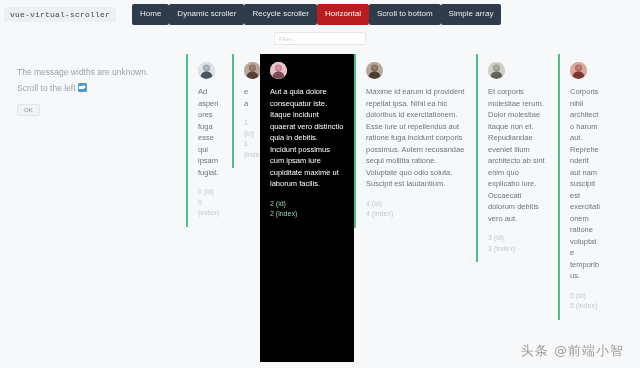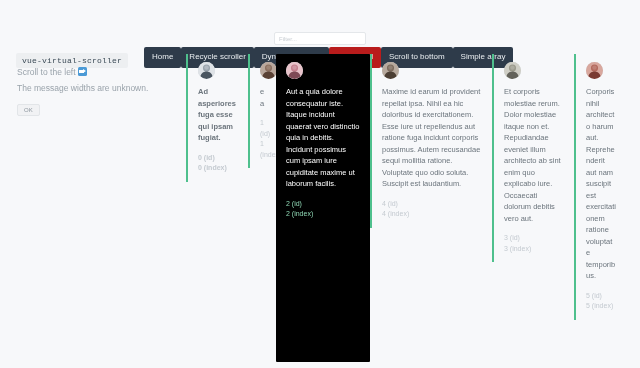--- a/index.html
+++ b/index.html
@@ -20,25 +20,24 @@
     overflow: hidden;
   }
 
   
   .navbar {
     position: absolute;
     left: 0; top: 0;
     width: 640px;
     height: 28px;
     display: flex;
-    align-items: flex-end;
-    padding-left: 16px;
+    align-items: center;
+    padding-left: 4px;
     box-sizing: border-box;
     background: #f7f8fa;
-    margin-top: 40px;
   }
   .brand {
     font-family: "Liberation Mono", monospace;
     font-size: 8px;
     color: #3b4a56;
     letter-spacing: 0.2px;
     background: #edeff1;
     padding: 3px 6px;
     border-radius: 2px;
     white-space: nowrap;
@@ -206,42 +205,42 @@
 </style>
 </head>
 <body>
 
 <div id="app">
 
   <div class="navbar">
     <div class="brand">vue-virtual-scroller</div>
     <div class="nav-links" id="nav-links">
         <div class="nav-btn">Home</div>
+        <div class="nav-btn">Dynamic scroller</div>
         <div class="nav-btn">Recycle scroller</div>
-        <div class="nav-btn">Dynamic scroller</div>
         <div class="nav-btn active">Horizontal</div>
         <div class="nav-btn">Scroll to bottom</div>
         <div class="nav-btn">Simple array</div>
       </div>
   </div>
 
   <div class="filter-wrap">
     <input class="filter-input" type="text" placeholder="Filter..." style="">
   </div>
 
   <div class="note">
+    <div class="note-line">The message widths are unknown.</div>
     <div class="note-line">
       <span>Scroll to the left</span><span class="arrow-emoji"></span>
     </div>
-    <div class="note-line">The message widths are unknown.</div>
     <div class="ok-btn">OK</div>
   </div>
 
   <div class="scroller" id="scroller">
-      <div class="card edged" style="width: 62px; font-weight: bold;">
+      <div class="card edged" style="width: 46px;">
         <div class="avatar">
           <svg class="face" viewBox="0 0 20 20" xmlns="http://www.w3.org/2000/svg">
             <rect width="20" height="20" fill="#dfe3e7"></rect>
             <circle cx="10" cy="7.2" r="4.2" fill="#9aa4ad"></circle>
             <path d="M10 11.2c4 0 6.6 2.6 7 5.6 -2 2-4.3 3.2-7 3.2s-5-1.2-7-3.2c0.4-3 3-5.6 7-5.6z" fill="#4a5560"></path>
             <circle cx="10" cy="6.6" r="2.6" fill="#dfe3e7" opacity="0.35"></circle>
           </svg>
         </div>
         <div class="card-text">Ad asperiores fuga esse qui ipsam fugiat.</div>
         <div class="meta">
@@ -319,14 +318,15 @@
           </svg>
         </div>
         <div class="card-text">Corporis nihil architecto harum aut. Reprehenderit aut nam suscipit est exercitationem ratione voluptate temporibus.</div>
         <div class="meta">
           <div>5 (id)</div>
           <div>5 (index)</div>
         </div>
       </div>
     </div>
 
+  <div class="watermark">头条 @前端小智</div>
 
 </div>
 
 </body></html>

